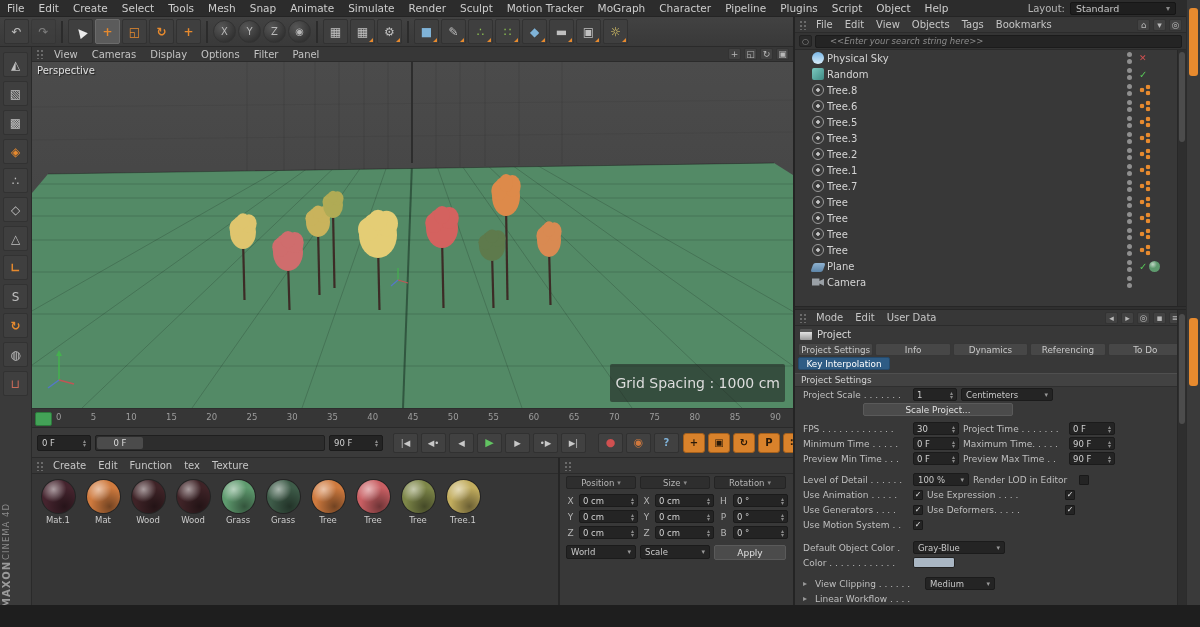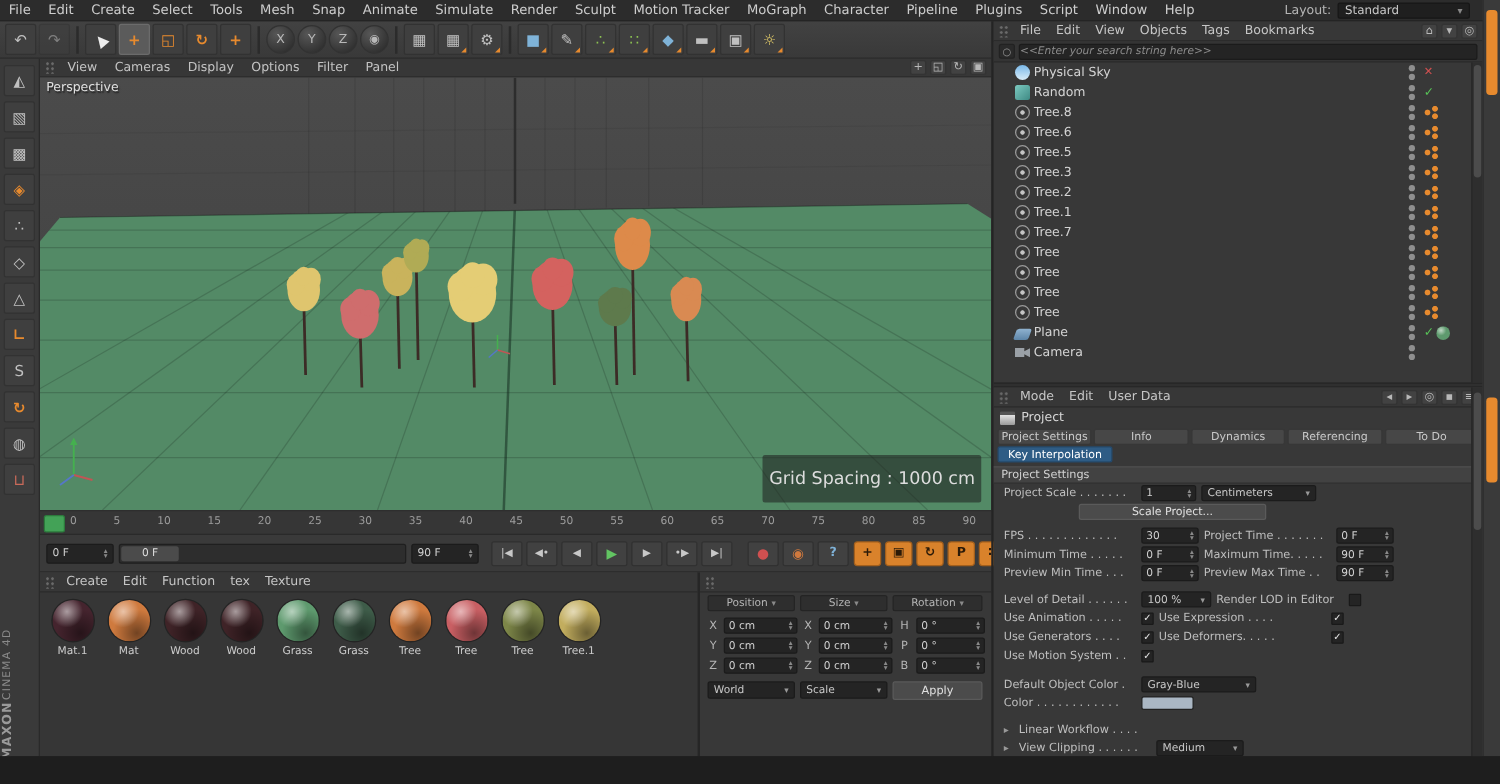--- a/index.html
+++ b/index.html
@@ -94,21 +94,21 @@
 .cdrop{height:14px;background:#242424;border:1px solid #1b1b1b;border-radius:2px;display:flex;align-items:center;padding:0 4px;font-size:8.5px;color:#c8c8c8}
 .cdrop::after{content:"▾";margin-left:auto;font-size:7px;color:#999}
 .apply-btn{height:15px;background:#4b4b4b;border:1px solid #5a5a5a;border-radius:2px;font-size:9px;color:#e0e0e0;display:flex;align-items:center;justify-content:center}
 
 
 .vsplit{position:absolute;left:793px;top:17px;width:2px;height:610px;background:#242424}
 .rpanel{position:absolute;left:795px;top:17px;width:391px;height:610px;background:#383838;display:flex;flex-direction:column}
 .searchrow{display:flex;align-items:center;gap:3px;height:17px;background:#343434;border-bottom:1px solid #2a2a2a;padding:0 4px}
 .sicon{width:13px;height:12px;background:#2a2a2a;border:1px solid #222;border-radius:2px;display:flex;align-items:center;justify-content:center;color:#999;font-size:8px}
 .sicon::before{content:"○"}
-.searchbox{flex:1;height:13px;background:#242424;border:1px solid #1b1b1b;border-radius:2px;display:flex;align-items:center;padding:0 0;font-size:8.5px;color:#8d8d8d;font-style:italic}
+.searchbox{flex:1;height:13px;background:#242424;border:1px solid #1b1b1b;border-radius:2px;display:flex;align-items:center;padding:0 14px;font-size:8.5px;color:#8d8d8d;font-style:italic}
 .olist{height:256px;overflow:hidden;padding-right:10px}
 .orow{display:flex;align-items:center;height:16px;padding:0 2px 0 5px;gap:3px}
 .exp{width:9px;height:9px;border:1px solid #8a8a8a;border-radius:50%;position:relative;visibility:hidden;flex:0 0 auto}
 .oi{width:12px;height:12px;border-radius:2px;flex:0 0 auto}
 .oi-random{background:linear-gradient(135deg,#7cc9c0,#3e8a84)}
 .oi-sky{background:linear-gradient(#7ab8e8,#d8ecf8);border-radius:50%}
 .oi-null{border:1px solid #9a9a9a;border-radius:50%;background:radial-gradient(circle 2px at 50% 50%,#c5c5c5 1.5px,transparent 2px)}
 .oi-plane{background:linear-gradient(#8fb2d0,#5d85a8);height:9px;margin-top:2px;transform:skewX(-20deg)}
 .oi-camera{background:#9aa0a6;clip-path:polygon(0 20%,62% 20%,62% 42%,100% 22%,100% 82%,62% 62%,62% 80%,0 80%)}
 .oname{flex:1;font-size:10px;color:#d4d4d4;white-space:nowrap;overflow:hidden}
@@ -175,21 +175,21 @@
         <span class="mi">Animate</span>
         <span class="mi">Simulate</span>
         <span class="mi">Render</span>
         <span class="mi">Sculpt</span>
         <span class="mi">Motion Tracker</span>
         <span class="mi">MoGraph</span>
         <span class="mi">Character</span>
         <span class="mi">Pipeline</span>
         <span class="mi">Plugins</span>
         <span class="mi">Script</span>
-        <span class="mi">Window</span>
+        <span class="mi">Object</span>
         <span class="mi">Help</span>
       </div>
     <div class="layoutbox">
       <span class="llab">Layout:</span>
       <span class="ldrop">
           <span>Standard</span>
         </span>
     </div>
   </div>
 
@@ -985,28 +985,28 @@
           <span>Gray-Blue</span>
         </span>
     </div>
     <div class="arow">
       <span class="alabel">Color . . . . . . . . . . . .</span>
       <span class="swatch" style="--c: #aab7c4;"></span>
     </div>
     <div class="spacer6"></div>
     <div class="arow">
       <span class="tri"></span>
-      <span class="alabel">Linear Workflow . . . .</span>
-    </div>
-    <div class="arow">
-      <span class="tri"></span>
       <span class="alabel">View Clipping . . . . . .</span>
       <span class="adrop w70">
           <span>Medium</span>
         </span>
+    </div>
+    <div class="arow">
+      <span class="tri"></span>
+      <span class="alabel">Linear Workflow . . . .</span>
     </div>
 
     <div class="oscroll">
         <i></i>
       </div>
     <div class="ascroll">
         <i></i>
       </div>
   </div>
 

